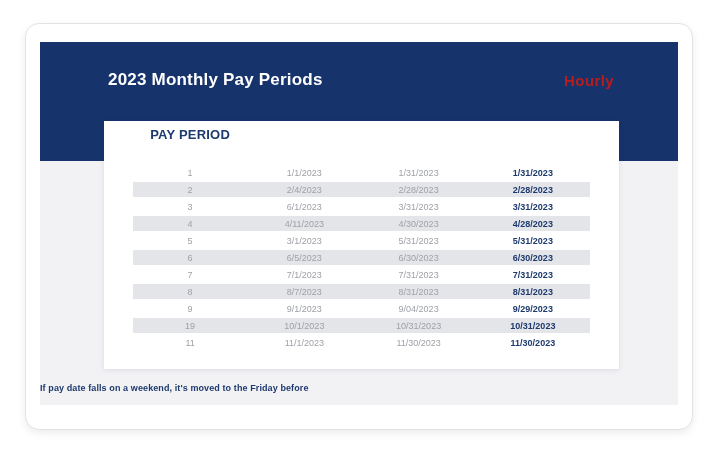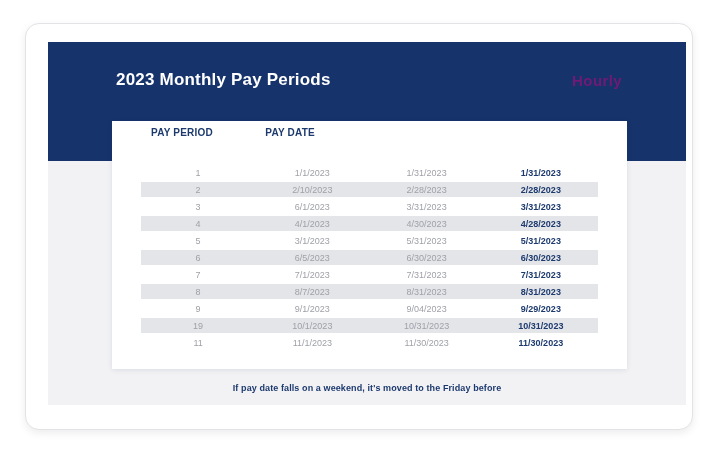--- a/index.html
+++ b/index.html
@@ -6,113 +6,112 @@
   html, body { width: 720px; height: 456px; background: #ffffff; overflow: hidden;
     font-family: "Liberation Sans", sans-serif; }
 
   .card {
     position: absolute; left: 25px; top: 23px; width: 668px; height: 407px;
     background: #ffffff; border: 1px solid #e3e3e7; border-radius: 14px;
     box-shadow: 0 3px 8px rgba(0,0,0,0.08);
   }
 
   .flyer {
-    position: absolute; left: 22px; top: 18px; width: 638px; height: 363px;
+    position: absolute; left: 14px; top: 18px; width: 638px; height: 363px;
     background: var(--body-bg, #f2f2f5);
   }
 
   .navy-band {
     position: absolute; left: 0; top: 0; width: 638px; height: 119px;
     background: var(--navy, #17336b);
   }
 
   .flyer-title {
     position: absolute; left: 68px; top: 28px;
     color: #ffffff; font-size: 17px; font-weight: bold; letter-spacing: 0.2px;
   }
 
   .flyer-badge {
     position: absolute; right: 64px; top: 30px;
-    color: #701a75; font-size: 15px; font-weight: 600; letter-spacing: 0.4px;
+    color: #b91c1c; font-size: 15px; font-weight: 600; letter-spacing: 0.4px;
   }
 
   .table-panel {
     position: absolute; left: 64px; top: 79px; width: 515px; height: 248px;
     background: #ffffff; box-shadow: 0 1px 5px rgba(20,40,90,0.10);
   }
 
   .thead {
     display: flex; padding: 6px 29px 0 29px; height: 43px;
   }
   .th {
-    width: 25%; text-align: left; color: var(--navy-text, #1d3a6e);
-    font-size: 10px; font-weight: bold; line-height: 1.2; padding: 0 10px;
+    width: 25%; text-align: center; color: var(--navy-text, #1d3a6e);
+    font-size: 13px; font-weight: bold; line-height: 1.2; padding: 0 10px;
     letter-spacing: 0.2px;
   }
 
   .tbody { padding: 0 29px; }
   .trow {
     display: flex; align-items: center; height: 17px;
     border-top: 1.5px solid transparent; border-bottom: 1.5px solid transparent;
     background-clip: padding-box;
   }
   .trow:nth-child(even) { background-color: var(--stripe, #e4e5e9); }
   .td {
     width: 25%; text-align: center; font-size: 9px; color: var(--muted, #9fa1a8);
   }
   .td.pay { color: var(--navy-text, #1d3a6e); font-weight: bold; }
 
   .footer-note {
     position: absolute; left: 0; top: 341px; width: 100%;
-    text-align: center; color: var(--navy-text, #1d3a6e);
+    text-align: left; color: var(--navy-text, #1d3a6e);
     font-size: 9px; font-weight: bold; letter-spacing: 0.1px;
   }
 </style>
 </head>
 <body>
 
 <div class="card">
   <div class="flyer">
 
     <div class="navy-band"></div>
 
     <div class="flyer-title">2023 Monthly Pay Periods</div>
 
     <div class="flyer-badge">Hourly</div>
 
     <div class="table-panel">
       <div class="thead">
         <div class="th">PAY PERIOD</div>
-        <div class="th">PAY DATE</div>
       </div>
       <div class="tbody">
   <div class="trow">
     <div class="td">1</div>
     <div class="td">1/1/2023</div>
     <div class="td">1/31/2023</div>
     <div class="td pay">1/31/2023</div>
   </div>
 
   <div class="trow">
     <div class="td">2</div>
-    <div class="td">2/10/2023</div>
+    <div class="td">2/4/2023</div>
     <div class="td">2/28/2023</div>
     <div class="td pay">2/28/2023</div>
   </div>
 
   <div class="trow">
     <div class="td">3</div>
     <div class="td">6/1/2023</div>
     <div class="td">3/31/2023</div>
     <div class="td pay">3/31/2023</div>
   </div>
 
   <div class="trow">
     <div class="td">4</div>
-    <div class="td">4/1/2023</div>
+    <div class="td">4/11/2023</div>
     <div class="td">4/30/2023</div>
     <div class="td pay">4/28/2023</div>
   </div>
 
   <div class="trow">
     <div class="td">5</div>
     <div class="td">3/1/2023</div>
     <div class="td">5/31/2023</div>
     <div class="td pay">5/31/2023</div>
   </div>

